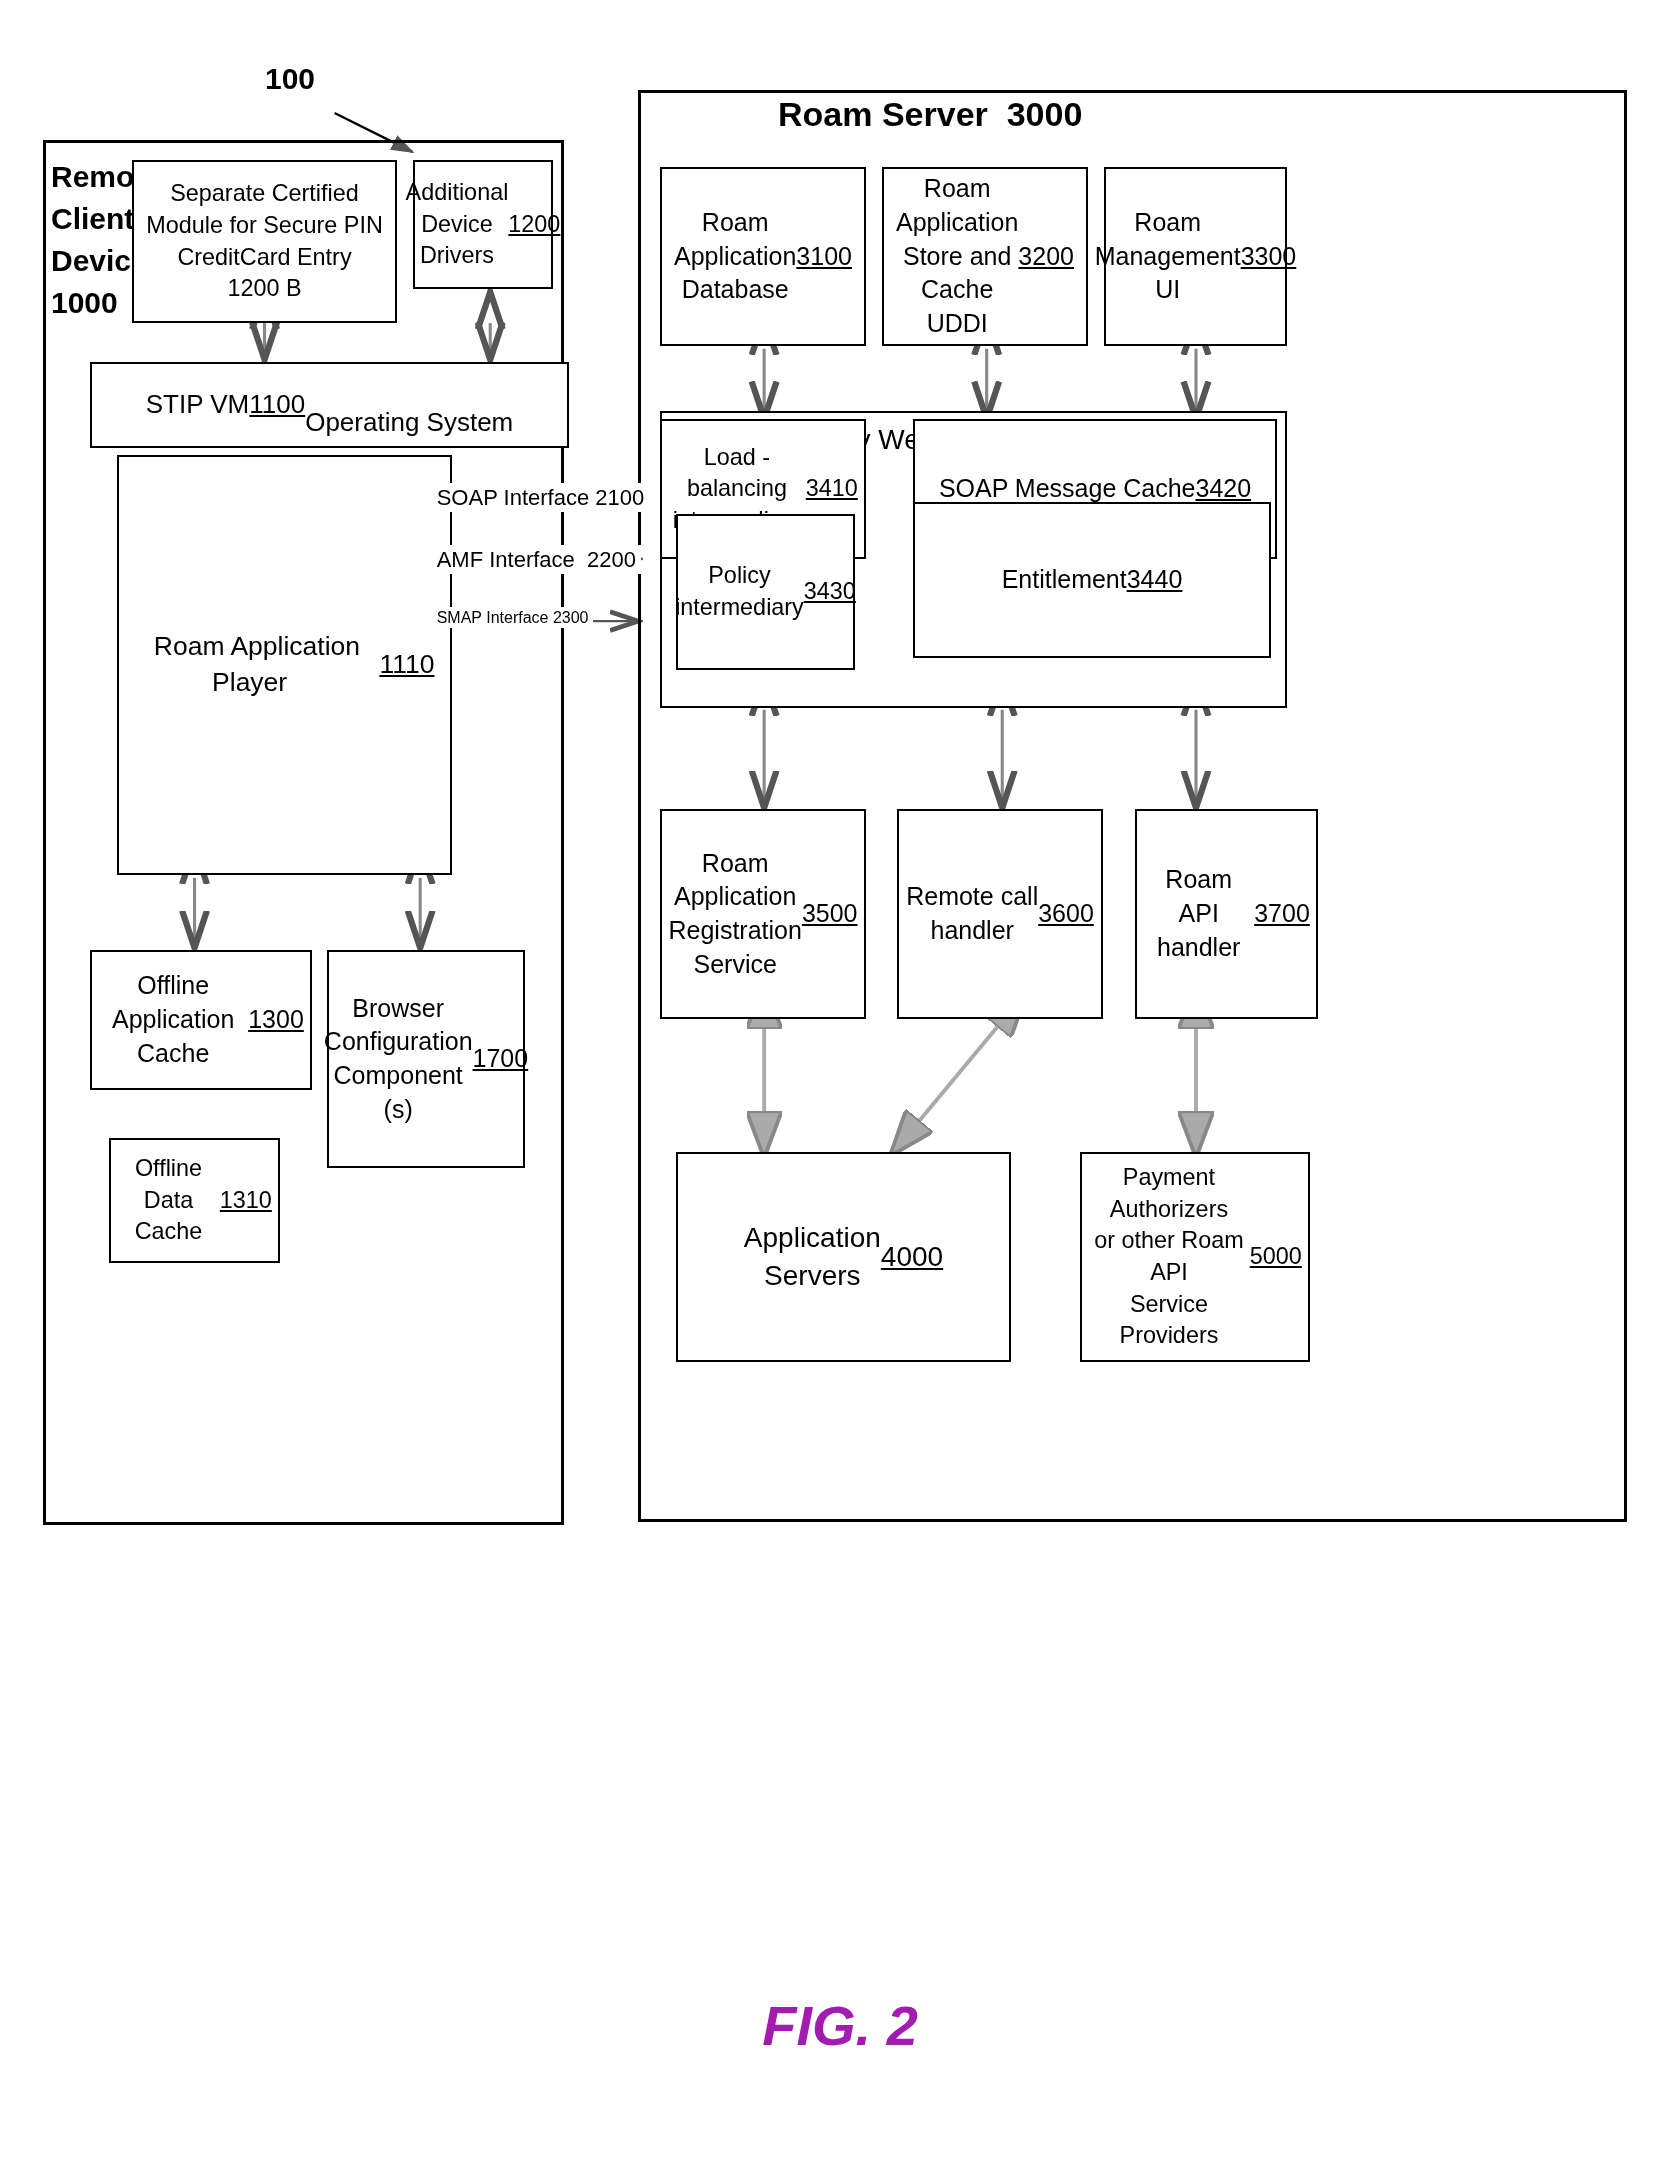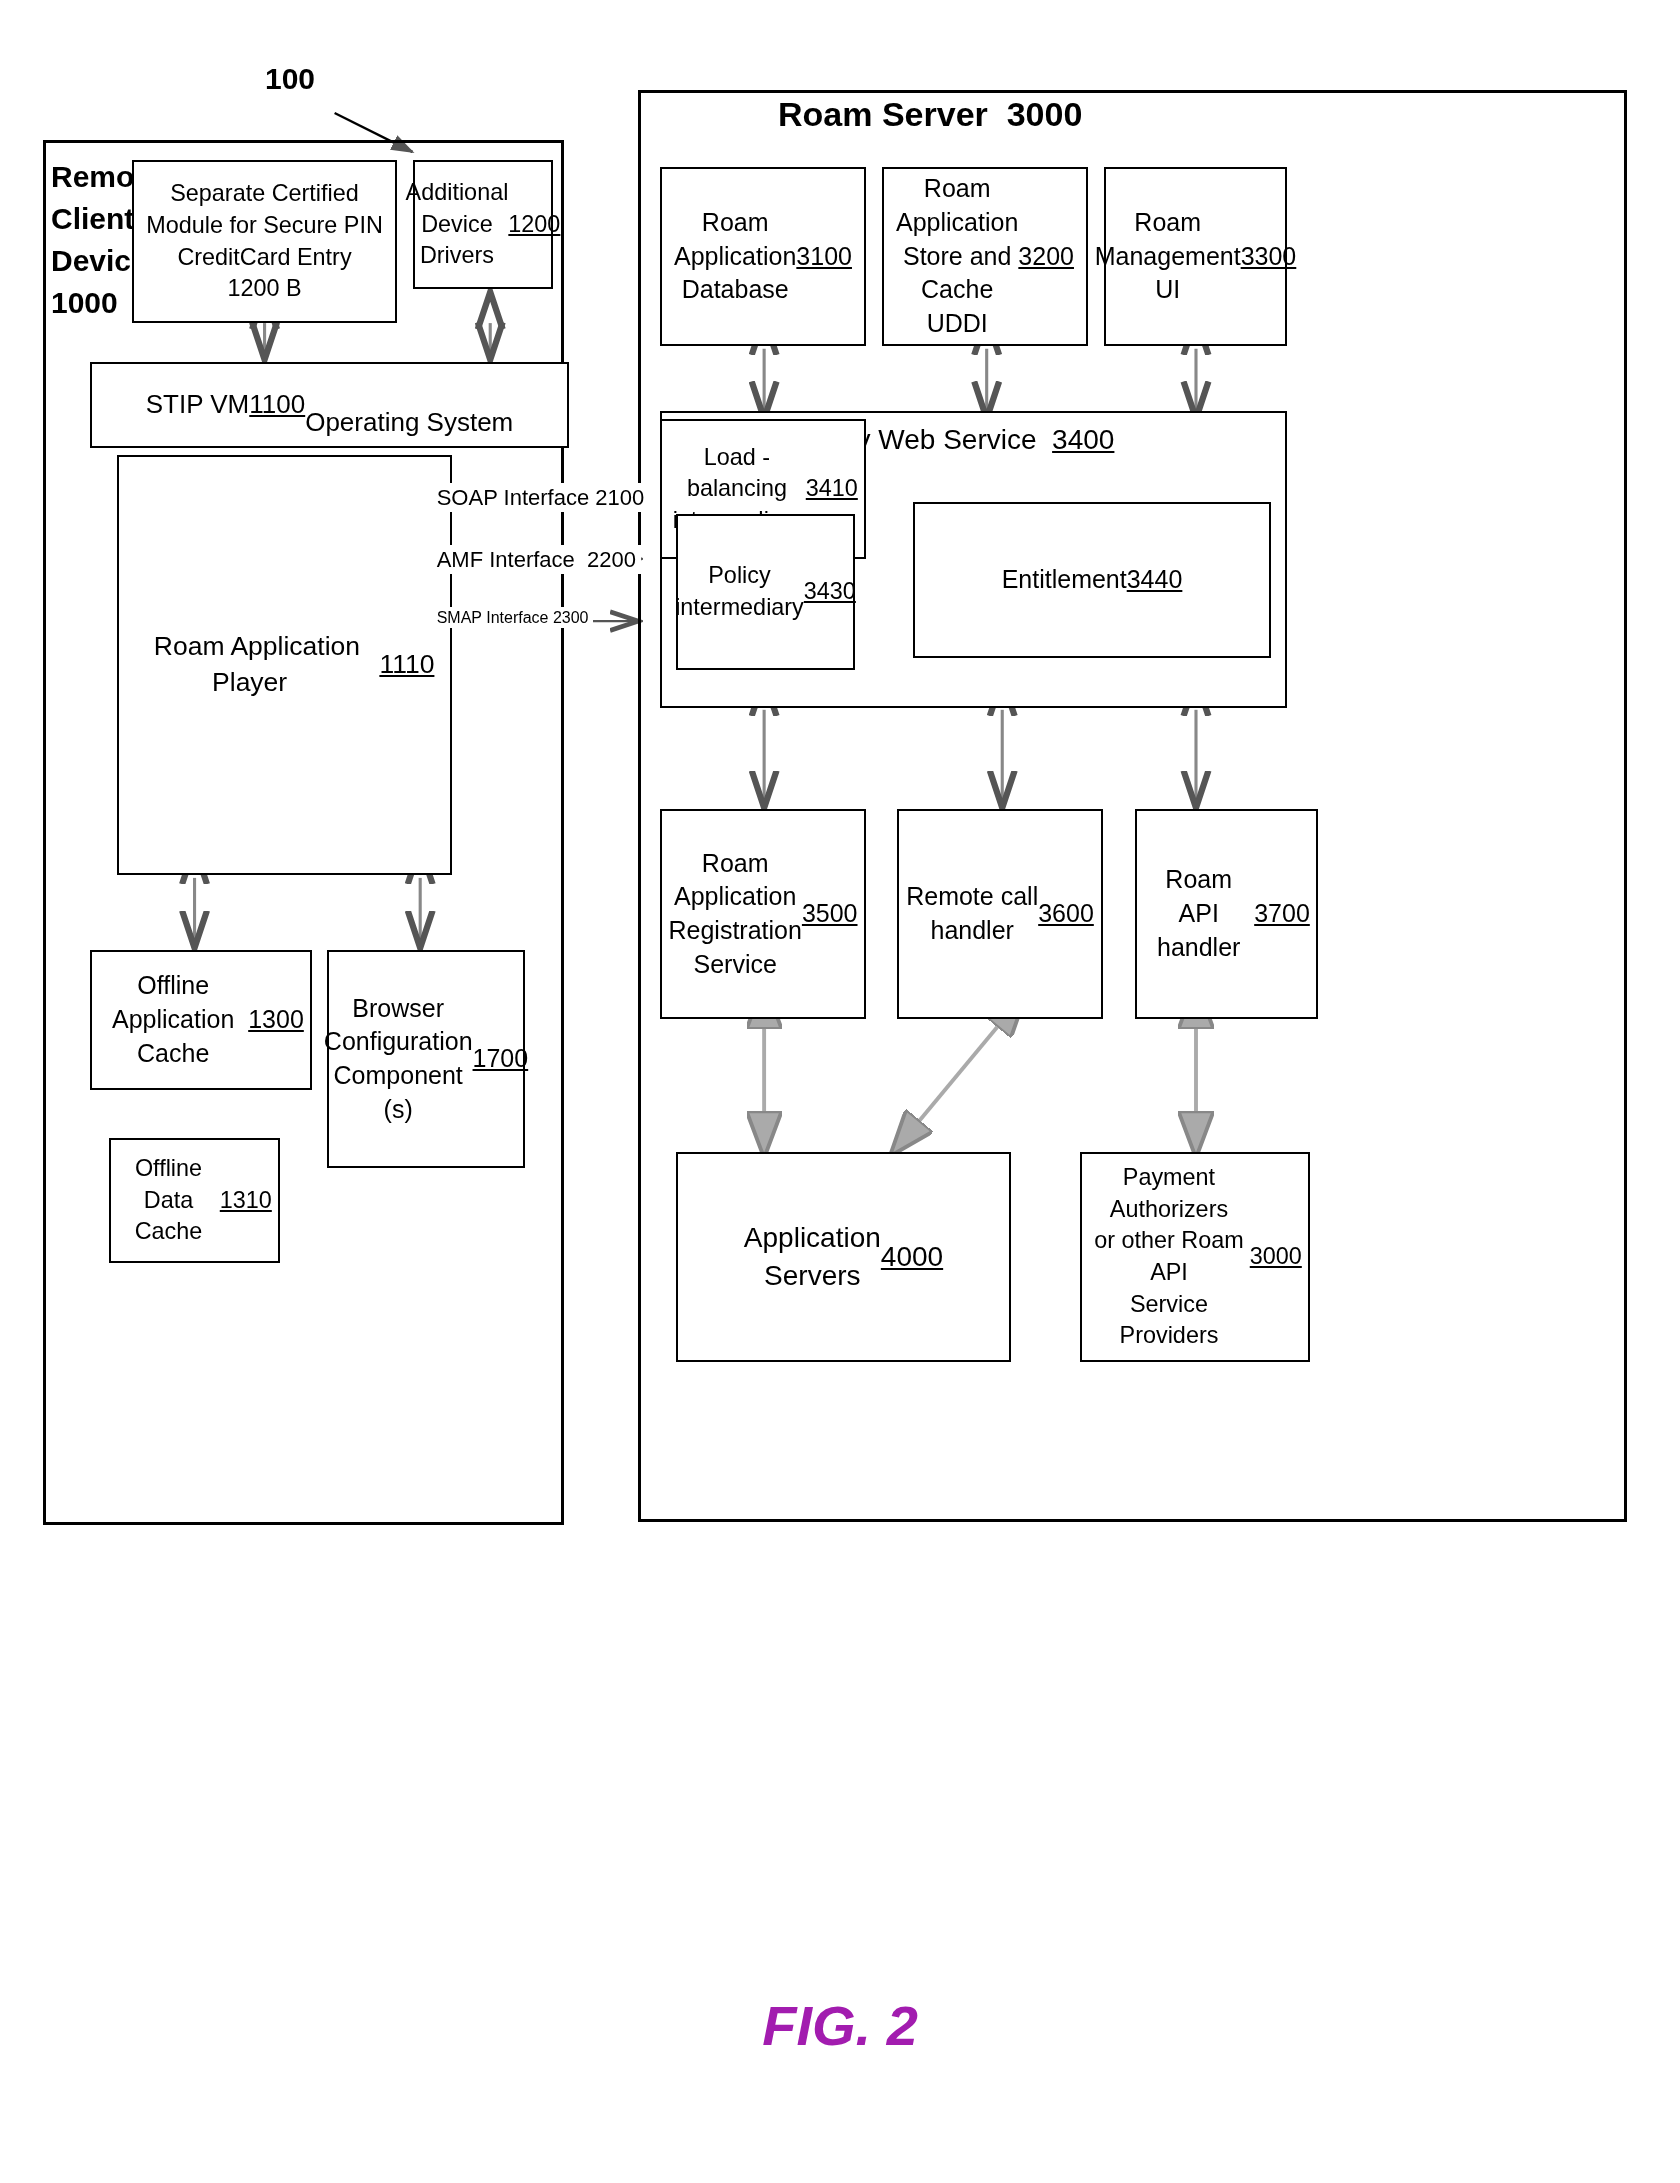--- a/index.html
+++ b/index.html
@@ -207,20 +207,23 @@
   </div>
 
   <div class="component-box" style="left:660px; top:411px; width:627px; height:297px; font-size:28px; align-items:flex-start; justify-content:flex-start; padding:7.8px 15.6px;">
     Roam Gateway Web Service &nbsp;<span style="text-decoration:underline">3400</span>
   </div>
 
   <div class="component-box" style="left:660px; top:419px; width:206px; height:140px; font-size:23.4px;">
     Load -balancing<br>intermediary<br><span style="text-decoration:underline">3410</span>
   </div>
 
+  <div class="component-box" style="left:913px; top:419px; width:364px; height:140px; font-size:25px;">
+    SOAP Message Cache <span style="text-decoration:underline">3420</span>
+  </div>
 
   <div class="component-box" style="left:676px; top:514px; width:179px; height:156px; font-size:23.4px;text-align:center;">
     Policy<br>intermediary<br><span style="text-decoration:underline">3430</span>
   </div>
 
   <div class="component-box" style="left:913px; top:502px; width:358px; height:156px; font-size:25px;">
     Entitlement <span style="text-decoration:underline">3440</span>
   </div>
 
   <div class="component-box" style="left:660px; top:809px; width:206px; height:210px; font-size:25px;">
@@ -233,19 +236,19 @@
 
   <div class="component-box" style="left:1135px; top:809px; width:183px; height:210px; font-size:25px;">
     Roam API<br>handler <span style="text-decoration:underline">3700</span>
   </div>
 
   <div class="component-box" style="left:676px; top:1152px; width:335px; height:210px; font-size:28px;">
     Application<br>Servers <span style="text-decoration:underline">4000</span>
   </div>
 
   <div class="component-box" style="left:1080px; top:1152px; width:230px; height:210px; font-size:23.4px;">
-    Payment Authorizers<br>or other Roam API<br>Service Providers<br><span style="text-decoration:underline">3000</span>
+    Payment Authorizers<br>or other Roam API<br>Service Providers<br><span style="text-decoration:underline">5000</span>
   </div>
 
   <div class="fig-label">FIG. 2</div>
 
 </div>
 
 
 </body></html>

